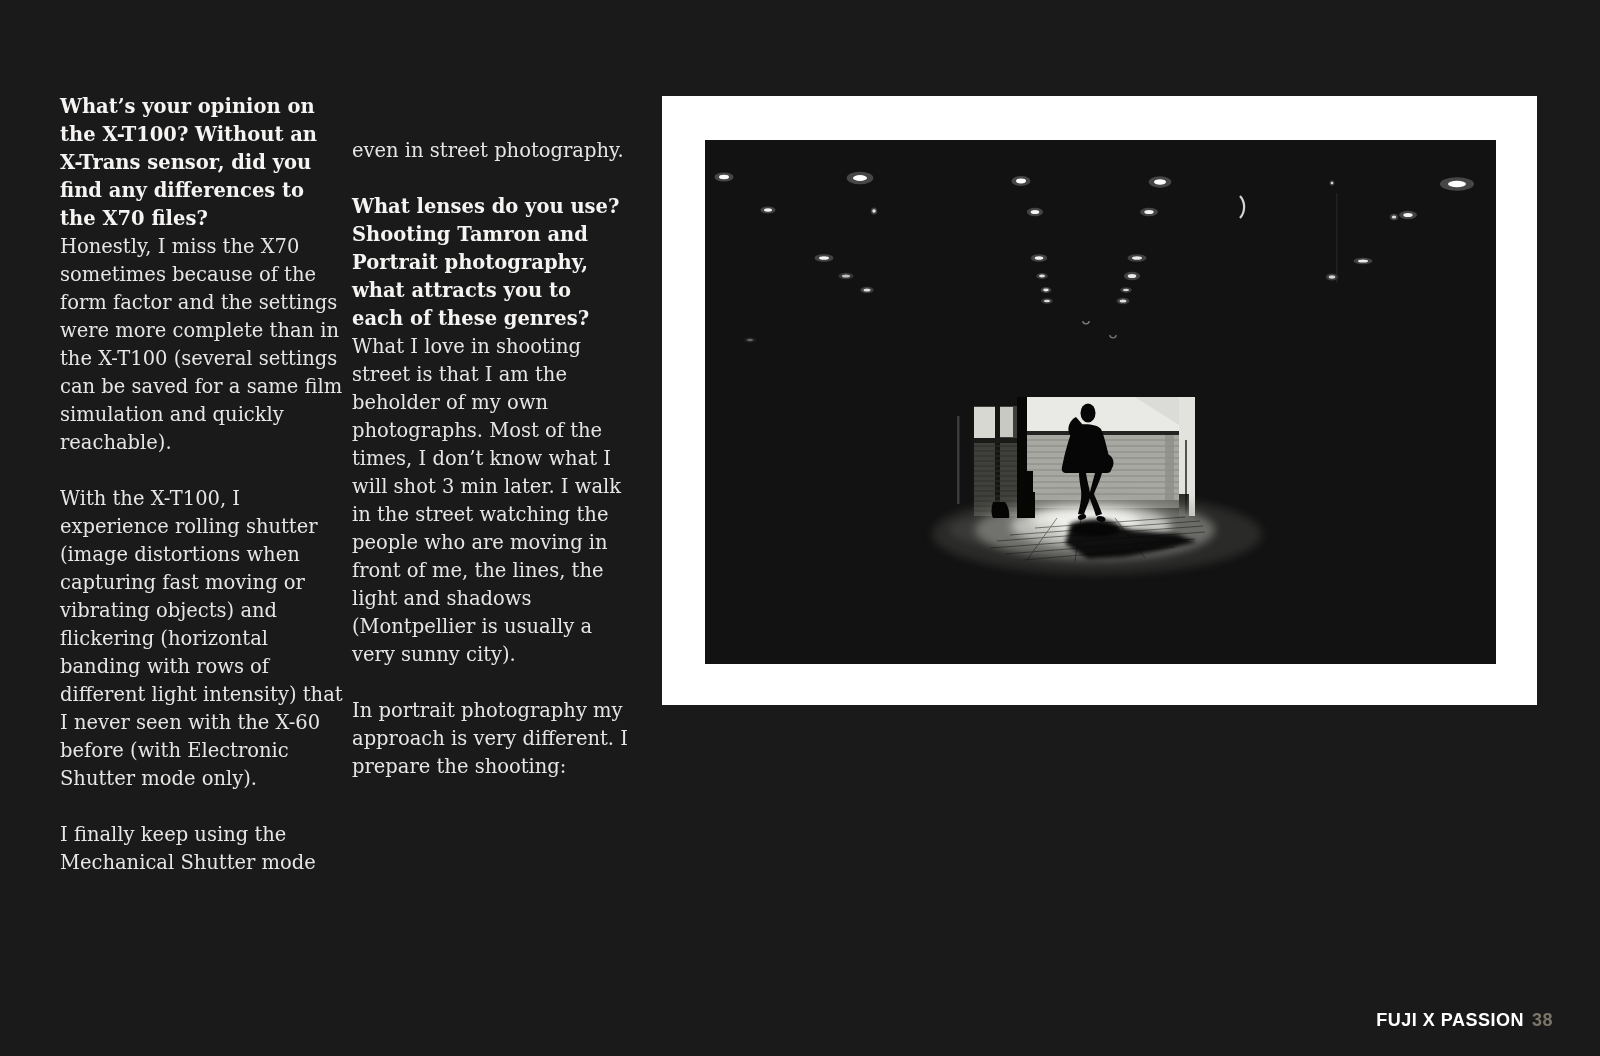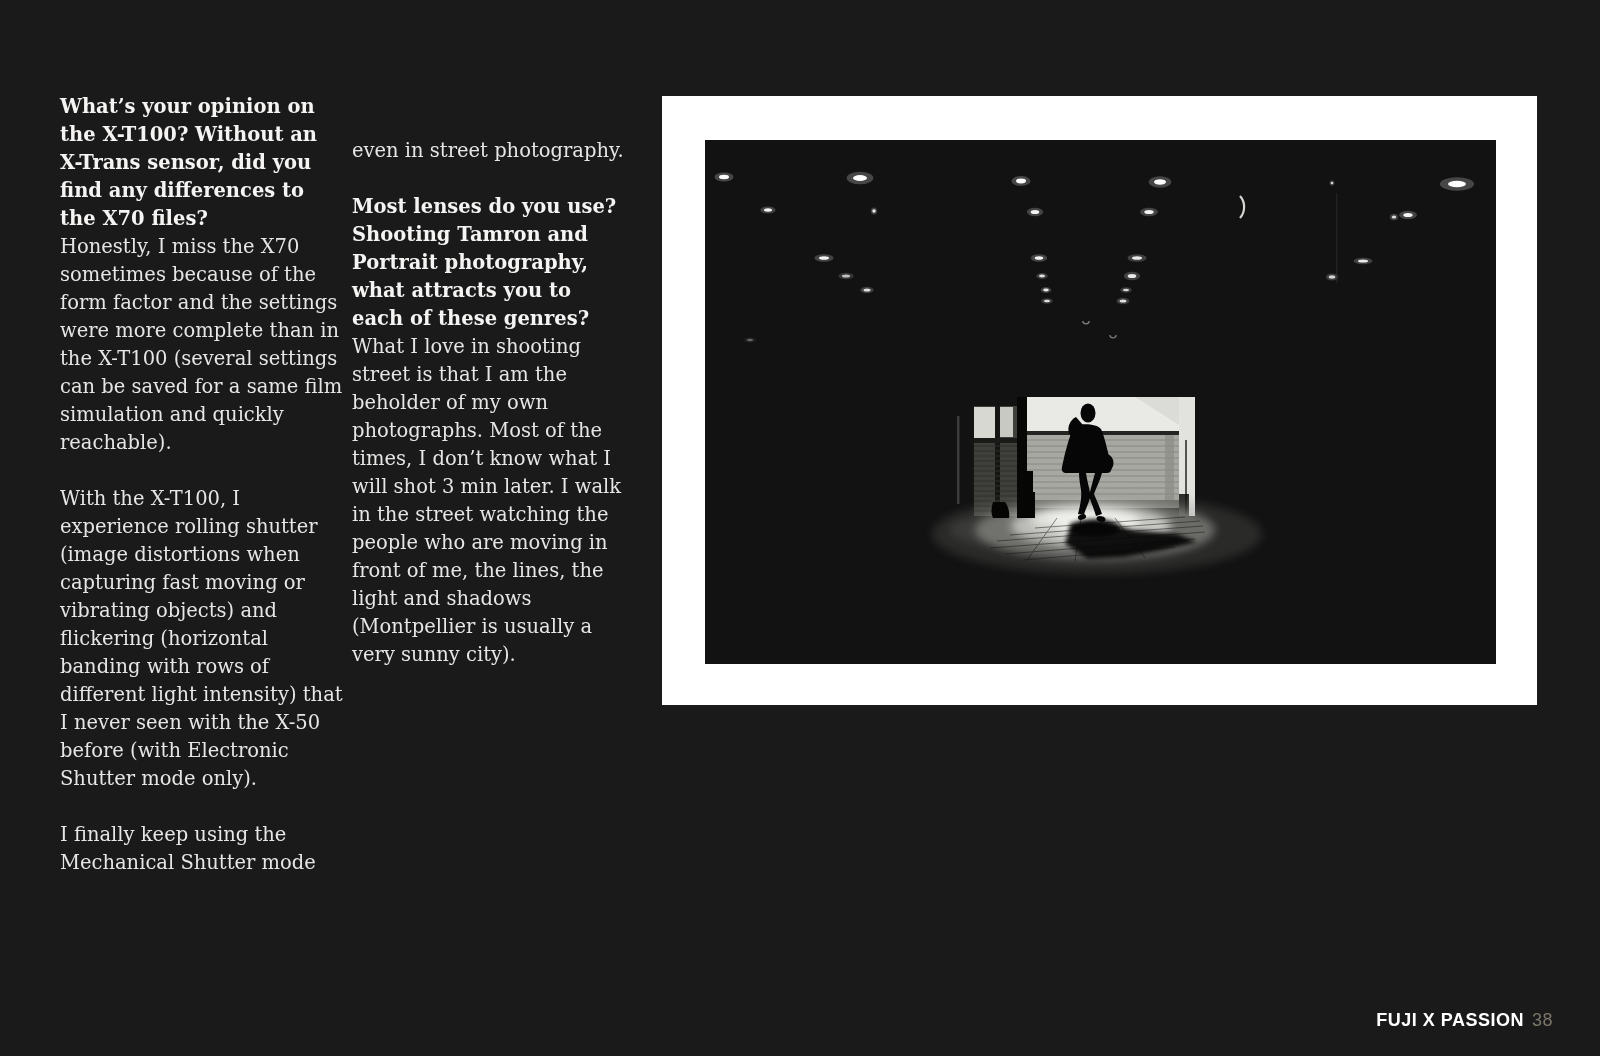--- a/index.html
+++ b/index.html
@@ -19,42 +19,43 @@
     position:absolute;left:662px;top:96px;width:875px;height:609px;
     background:#ffffff;
   }
   .photo-frame svg{position:absolute;left:43px;top:44px;display:block;}
   .footer{
     position:absolute;right:47px;top:1010px;
     font-family:"Liberation Sans", sans-serif;
     font-size:18px;font-weight:bold;letter-spacing:0.5px;
     color:#ffffff;white-space:nowrap;
   }
-  .footer .pagenum{color:#7c7668;margin-left:8px;font-weight:normal;}
+  .footer .pagenum{color:#7c7668;margin-left:8px;font-weight:bold;}
   .blur4{filter:blur(4px);}
   .blur2{filter:blur(2px);}
   .blur07{filter:blur(0.7px);}
 </style>
 </head>
 <body>
 
 <div class="page">
 
   <div class="col col1">
       <p class="heading">What’s your opinion on the X-T100? Without an X-Trans sensor, did you find any differences to the X70 files?</p>
       <p class="body">Honestly, I miss the X70 sometimes because of the form factor and the settings were more complete than in the X-T100 (several settings can be saved for a same film simulation and quickly reachable).</p>
-      <p class="body">With the X-T100, I experience rolling shutter (image distortions when capturing fast moving or vibrating objects) and flickering (horizontal banding with rows of different light intensity) that I never seen with the X-50 before (with Electronic Shutter mode only).</p>
+      <p class="body">With the X-T100, I experience rolling shutter (image distortions when capturing fast moving or vibrating objects) and flickering (horizontal banding with rows of different light intensity) that I never seen with the X-60 before (with Electronic Shutter mode only).</p>
       <p class="body">I finally keep using the Mechanical Shutter mode</p>
     </div>
 
   <div class="col col2">
       <p class="body">even in street photography.</p>
-      <p class="heading">Most lenses do you use?</p>
+      <p class="heading">What lenses do you use?</p>
       <p class="heading">Shooting Tamron and Portrait photography, what attracts you to each of these genres?</p>
       <p class="body">What I love in shooting street is that I am the beholder of my own photographs. Most of the times, I don’t know what I will shot 3 min later. I walk in the street watching the people who are moving in front of me, the lines, the light and shadows (Montpellier is usually a very sunny city).</p>
+      <p class="body">In portrait photography my approach is very different. I prepare the shooting:</p>
     </div>
 
   <div class="photo-frame">
     <svg width="791" height="524" viewBox="0 0 791 524" xmlns="http://www.w3.org/2000/svg">
 
       <rect x="0" y="0" width="791" height="524" fill="#121212"></rect>
 
       <g id="lights-layer">
           <ellipse cx="19" cy="37" rx="9.5" ry="4.620000000000001" fill="#ffffff" opacity="0.22"></ellipse>
           <ellipse cx="19" cy="37" rx="5" ry="2.2" fill="#fdfdfd" opacity="1"></ellipse>

